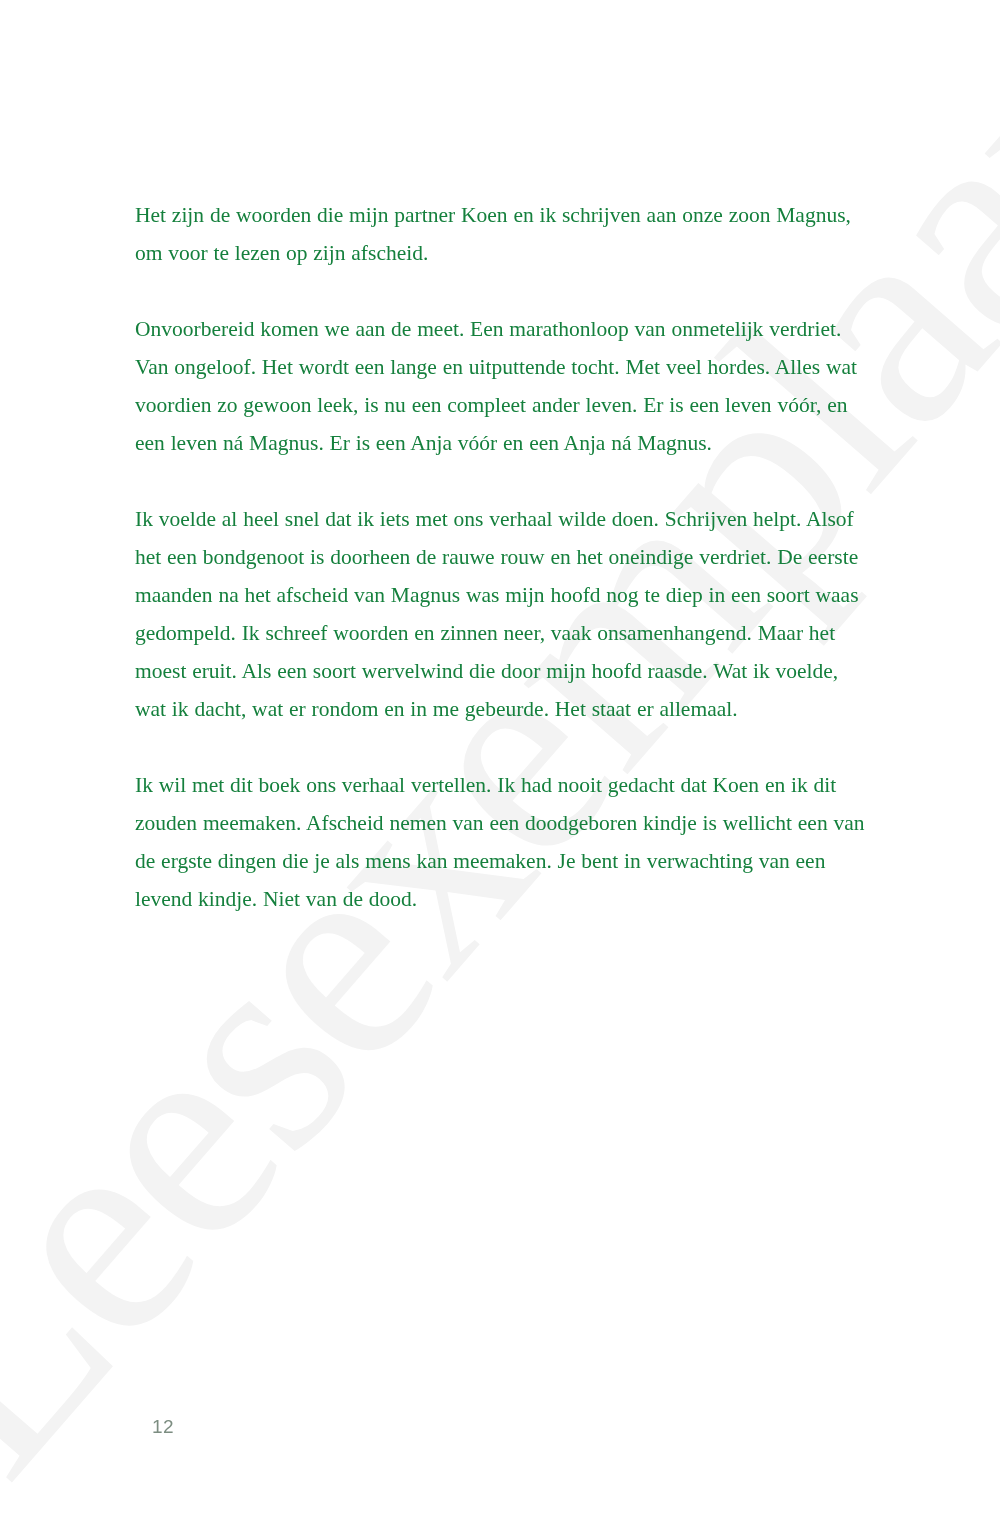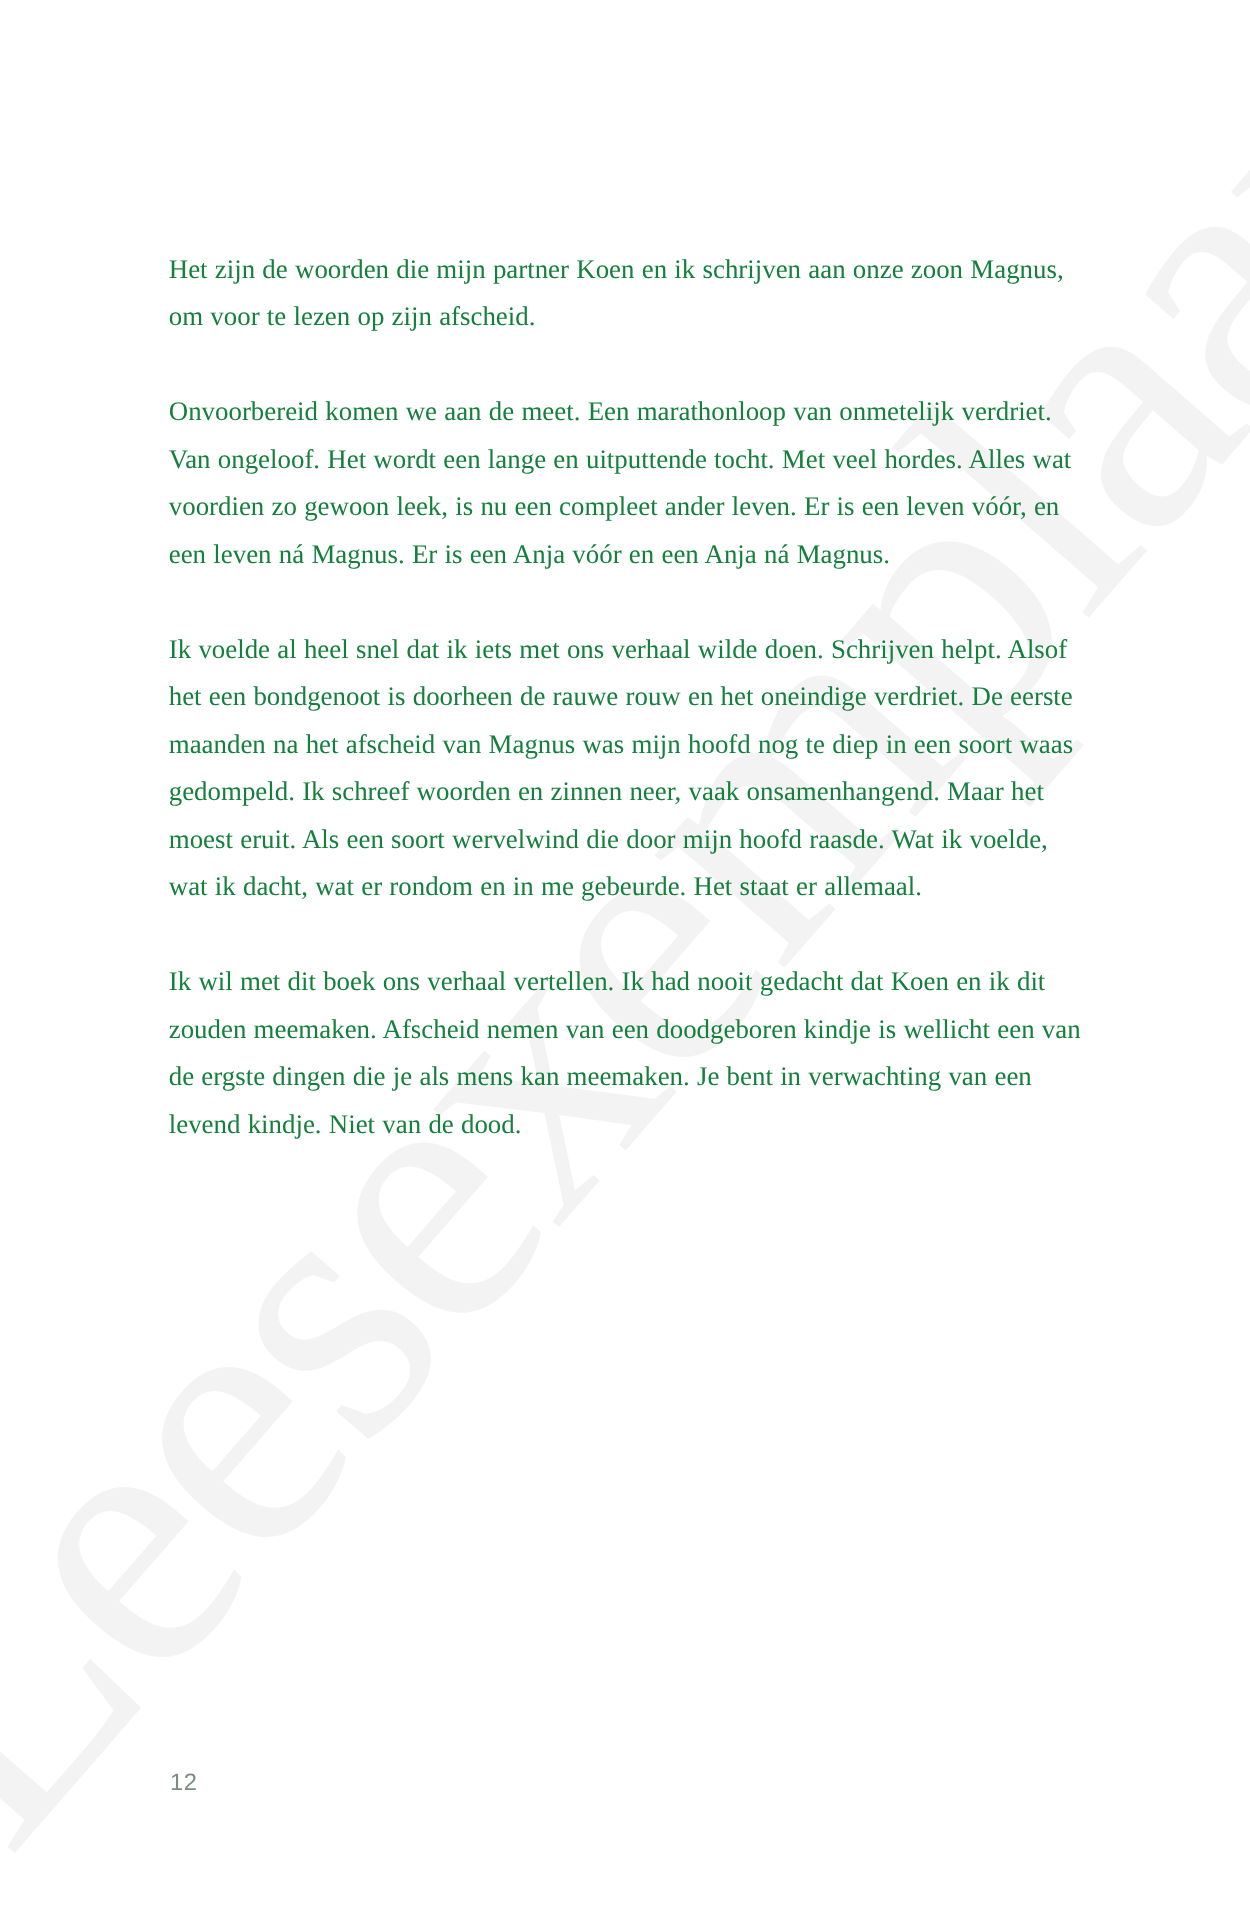--- a/index.html
+++ b/index.html
@@ -64,21 +64,21 @@
     word-spacing: 0.02em;
   }
 
   .body-paragraph:last-child {
     margin-bottom: 0;
   }
 
   
   .page-number {
     position: absolute;
-    left: 136px;
+    left: 152px;
     top: 1416px;
     z-index: 2;
     font-family: "Liberation Sans", "DejaVu Sans", sans-serif;
     font-size: 19px;
     font-weight: 400;
     letter-spacing: 0.5px;
     color: #7c8d81;
   }
 </style>
 </head>

